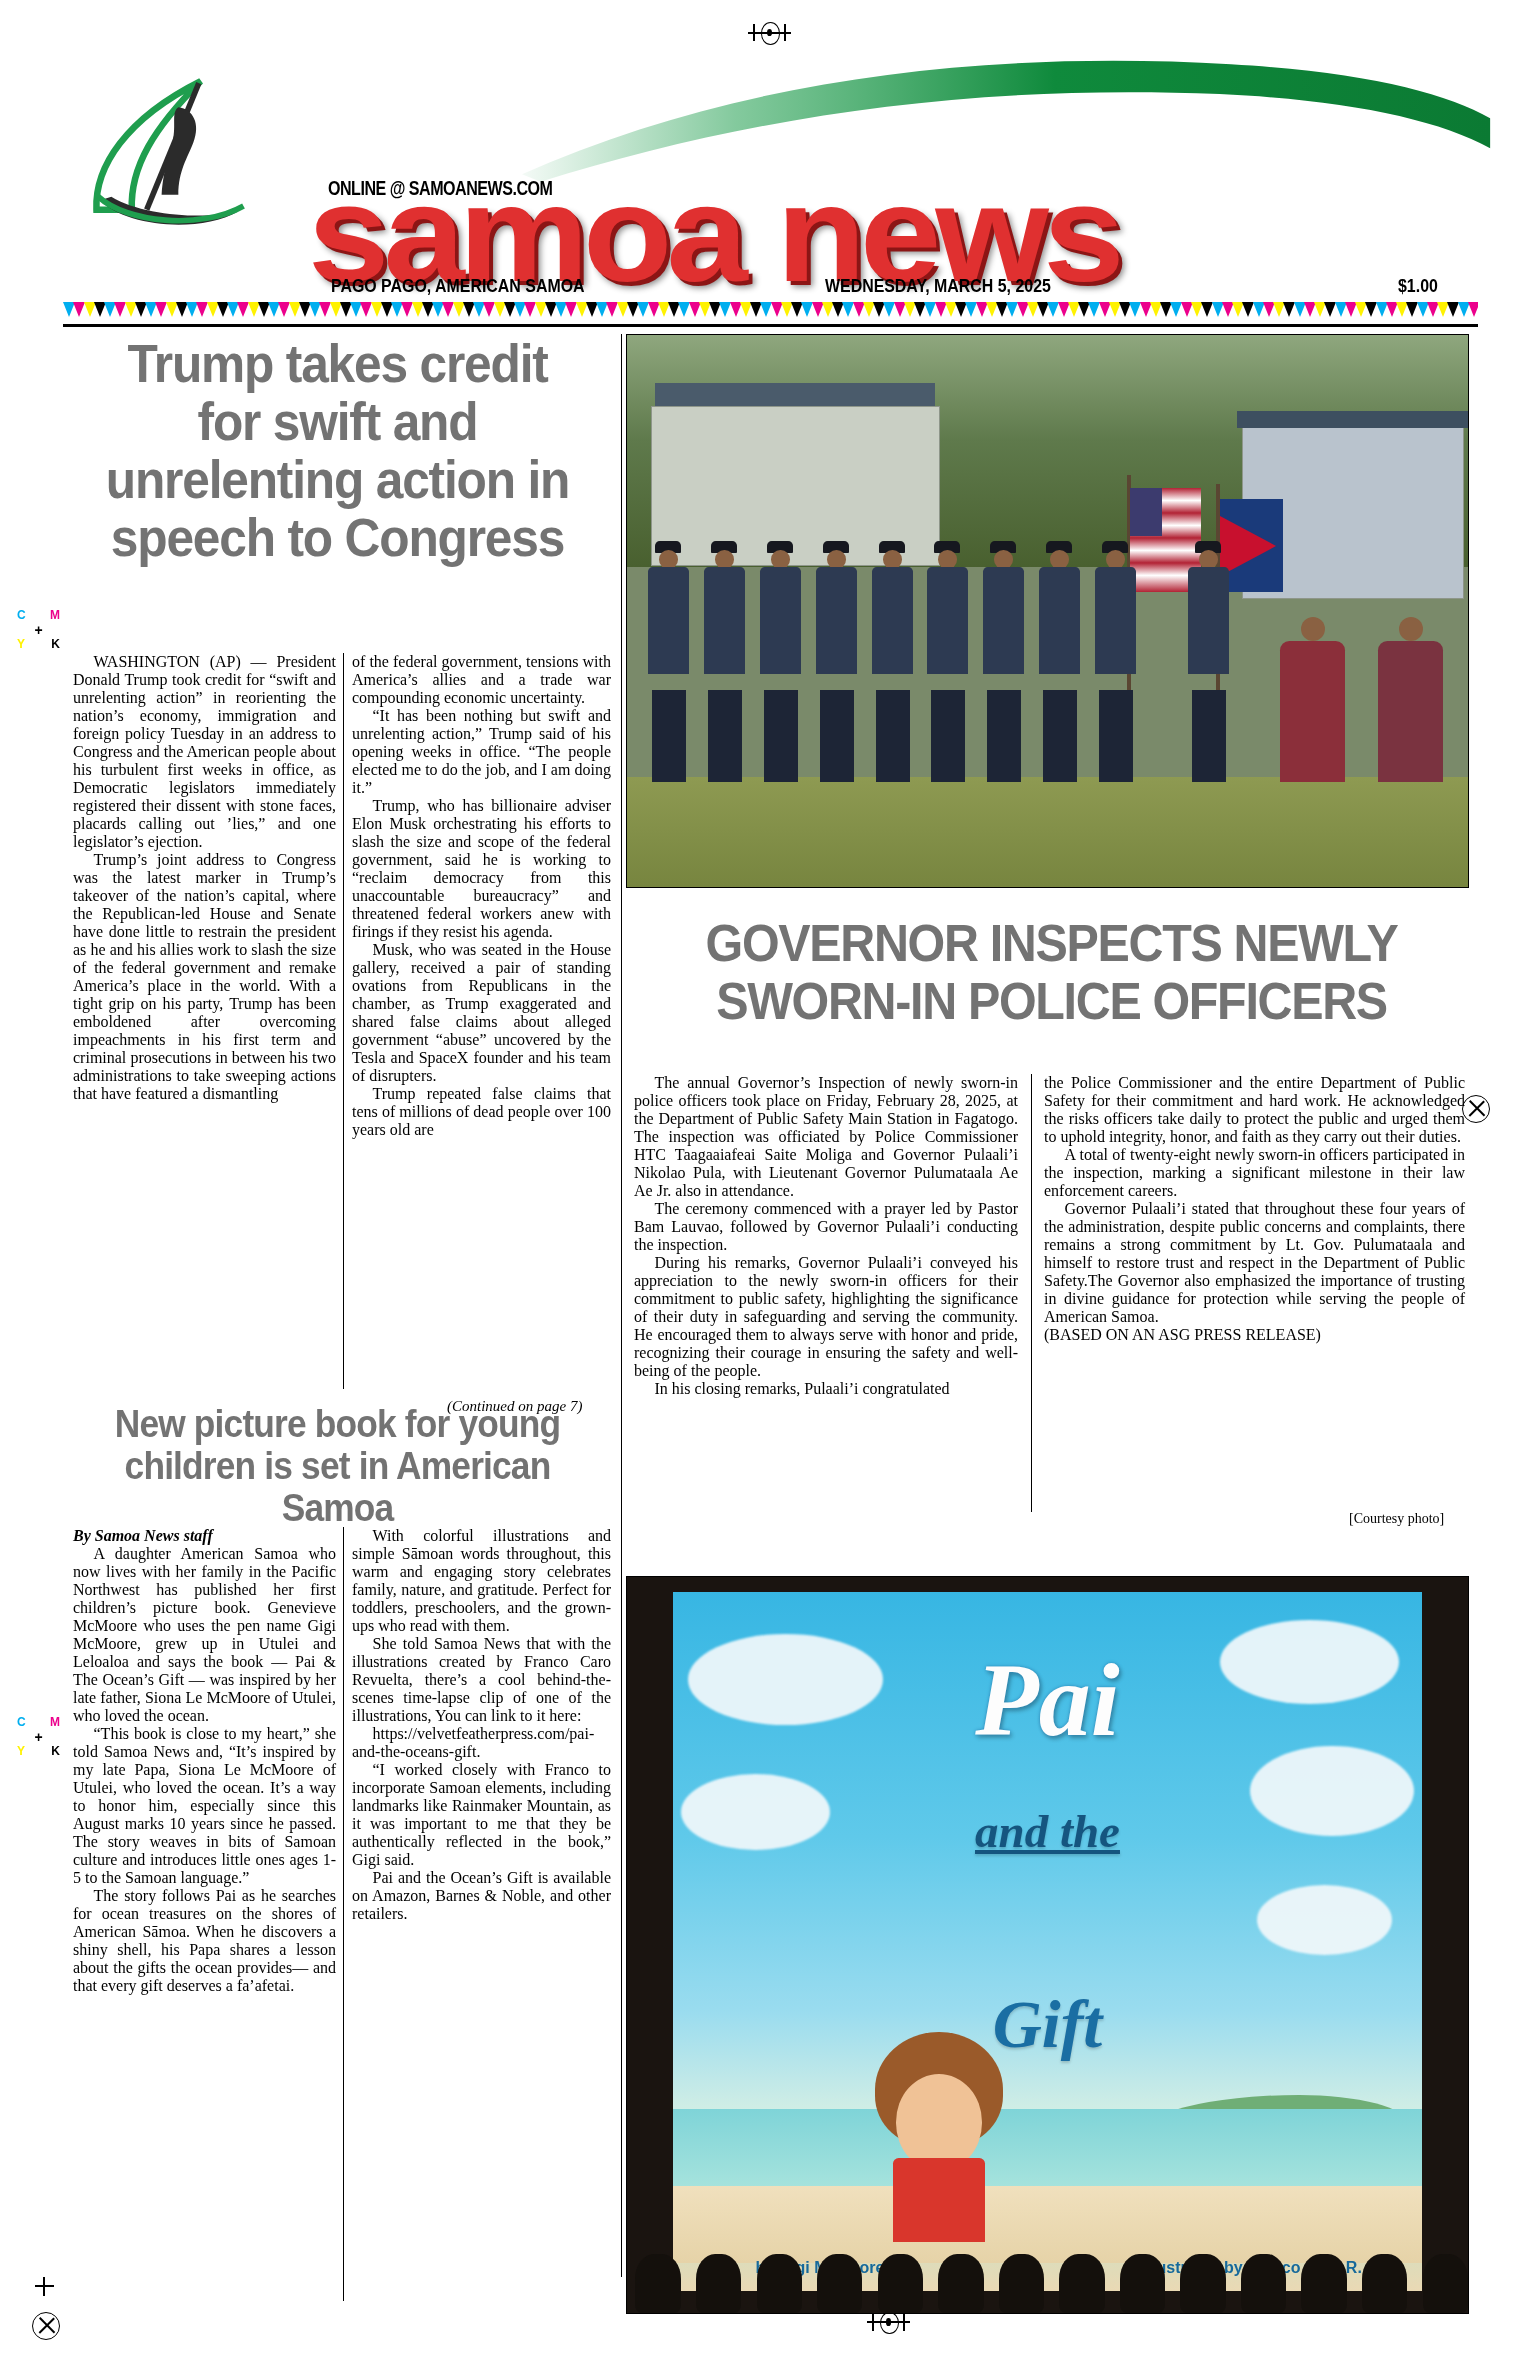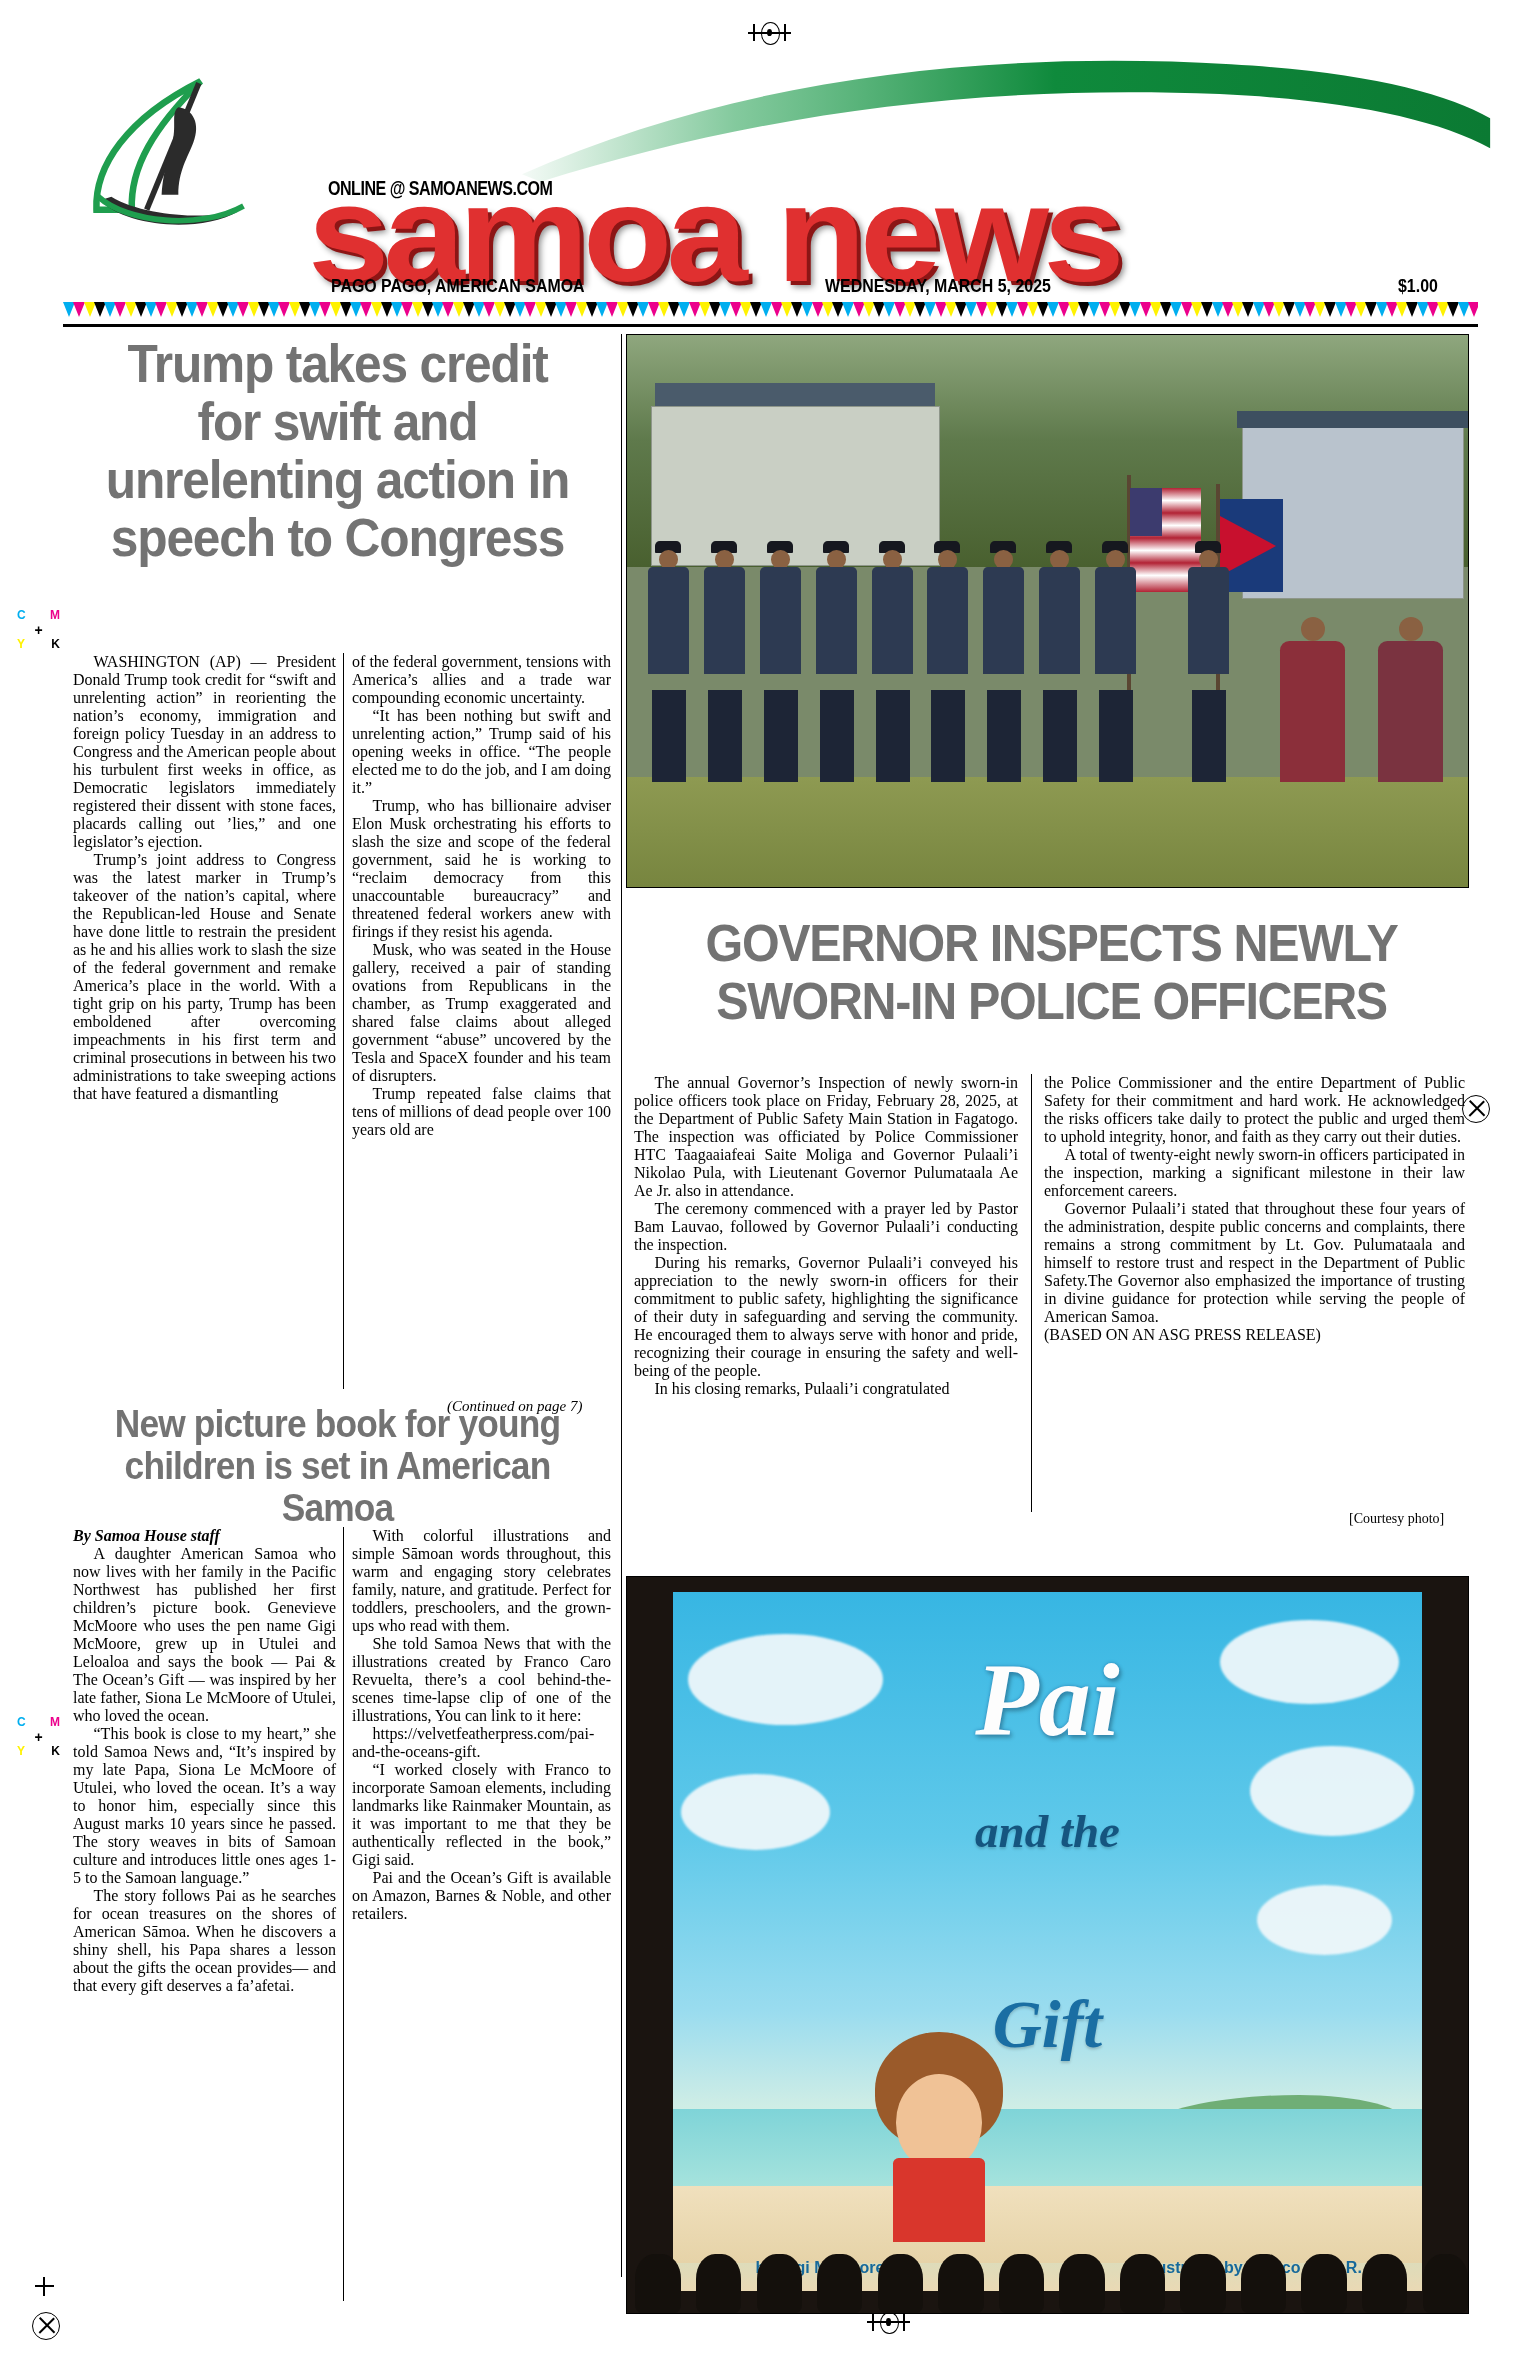--- a/index.html
+++ b/index.html
@@ -134,21 +134,21 @@
   .bc-cover{position:absolute;left:5.5%;top:2%;width:89%;height:95%;
     background:linear-gradient(180deg,#37b6e3 0%,#5fc9ea 35%,#9adcef 60%,#d8f0e4 76%,#bfe3c9 86%,#ead9b4 100%);}
   .bc-cloud{position:absolute;background:#f2f8fb;border-radius:50%;opacity:0.92;filter:blur(0.9px);}
   .bc-title{
     position:absolute;width:100%;text-align:center;
     font-family:"Liberation Serif",serif;font-weight:bold;color:#1e5f8f;
     text-shadow:0 1.9px 2.8px rgba(0,0,0,0.18);
   }
   .bc-pai{top:8%;font-size:104px;line-height:104px;color:#fdfdfd;
     text-shadow:0 0 3.7px #2e86b8,1.9px 2.8px 4.7px rgba(0,0,0,0.3);font-style:italic;}
-  .bc-andthe{top:31%;font-size:47px;line-height:47px;color:#15557f;font-style:italic;}
+  .bc-andthe{top:31%;font-size:47px;line-height:47px;color:#15557f;font-style:italic;text-decoration:underline;}
   .bc-oceans{top:40%;font-size:86px;line-height:86px;color:#1a6ea3;font-style:italic;}
   .bc-gift{top:56%;font-size:68px;line-height:82px;color:#1a6ea3;font-style:italic;}
   .bc-sea{position:absolute;left:0;bottom:14%;width:100%;height:12%;
     background:linear-gradient(180deg,#7fd4d8 0%,#a9e4dd 100%);}
   .bc-sand{position:absolute;left:0;bottom:4%;width:100%;height:11%;
     background:linear-gradient(180deg,#f0e0bd 0%,#e6d3a8 100%);}
   .bc-hill{position:absolute;right:2%;bottom:18%;width:36%;height:10%;
     background:#6fae76;border-radius:60% 40% 0 0;}
   .bc-kid{position:absolute;left:27%;bottom:7%;width:17%;height:30%;}
   .bc-kid .hair{position:absolute;left:0;top:0;width:100%;height:55%;background:#9a5a2a;border-radius:50% 50% 45% 45%;}
@@ -415,21 +415,21 @@
   </div>
 
   <div class="jumpline" style="left:447px;top:1398px;">(Continued on page 7)</div>
 
   <div class="hl hl-book">
     <div>New picture book for young</div>
     <div>children is set in American Samoa</div>
   </div>
 
   <div class="col" style="left:73px;top:1527px;width:263px;">
-    <p class="nameline">By Samoa House staff</p>
+    <p class="nameline">By Samoa News staff</p>
     <p>A daughter American Samoa who now lives with her family in the Pacific Northwest has published her first children’s picture book. Genevieve McMoore who uses the pen name Gigi McMoore, grew up in Utulei and Leloaloa and says the book — Pai &amp; The Ocean’s Gift — was inspired by her late father, Siona Le McMoore of Utulei, who loved the ocean.</p>
     <p>“This book is close to my heart,” she told Samoa News and, “It’s inspired by my late Papa, Siona Le McMoore of Utulei, who loved the ocean. It’s a way to honor him, especially since this August marks 10 years since he passed. The story weaves in bits of Samoan culture and introduces little ones ages 1-5 to the Samoan language.”</p>
     <p>The story follows Pai as he searches for ocean treasures on the shores of American Sāmoa. When he discovers a shiny shell, his Papa shares a lesson about the gifts the ocean provides— and that every gift deserves a fa’afetai.</p>
   </div>
 
   <div class="col" style="left:352px;top:1527px;width:259px;">
     <p>With colorful illustrations and simple Sāmoan words throughout, this warm and engaging story celebrates family, nature, and gratitude. Perfect for toddlers, preschoolers, and the grown-ups who read with them.</p>
     <p>She told Samoa News that with the illustrations created by Franco Caro Revuelta, there’s a cool behind-the-scenes time-lapse clip of one of the illustrations, You can link to it here:</p>
     <p>https://velvetfeatherpress.com/pai-and-the-oceans-gift.</p>
     <p>“I worked closely with Franco to incorporate Samoan elements, including landmarks like Rainmaker Mountain, as it was important to me that they be authentically reflected in the book,” Gigi said.</p>

